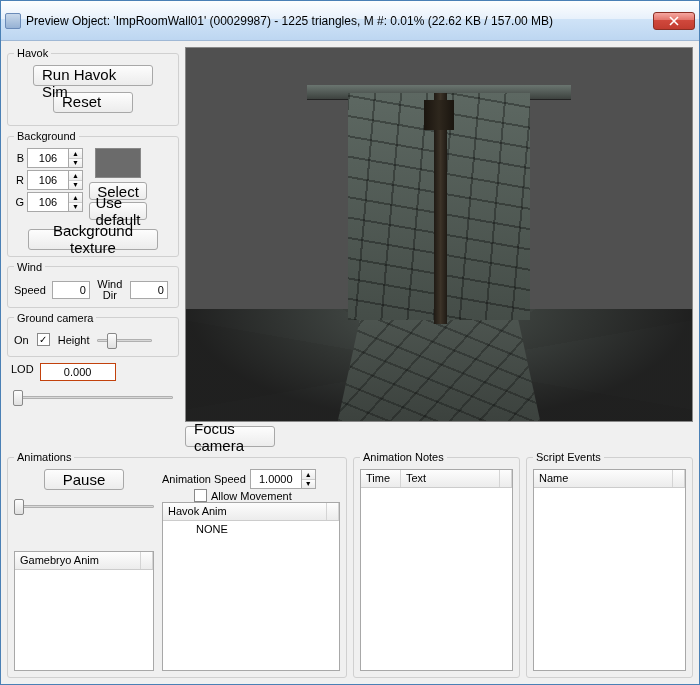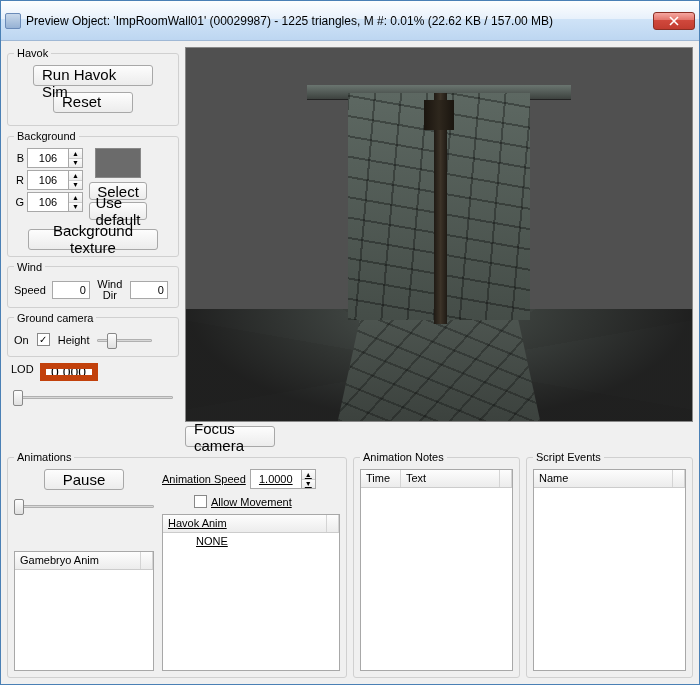--- a/index.html
+++ b/index.html
@@ -136,21 +136,21 @@
   .slider .track {
     position:absolute; left:0; right:0; top:9px; height:3px;
     background:#d8d8d8; border:1px solid #b0b0b0; border-radius:1px;
   }
   .slider .thumb {
     position:absolute; top:3px; width:10px; height:16px;
     background:linear-gradient(to bottom,#fdfdfd,#e0e0e0);
     border:1px solid #888; border-radius:2px;
   }
   .lod-row { display:flex; gap:6px; align-items:flex-start; padding:2px 4px; }
-  .lod-input { width:58px; height:18px; border:6px solid #c2410c; text-align:center; font-size:14px; }
+  .lod-input { width:76px; height:18px; border:1px solid #c2410c; text-align:center; font-size:11px; }
   .viewport {
     flex: 1;
     background: #505050;
     position:relative;
     overflow:hidden;
     border:1px solid #888;
   }
   .ground {
     position:absolute; left:0; right:0; bottom:0; height:30%;
     background:
@@ -189,21 +189,21 @@
   .focus-row { display:flex; }
   .bottom-row {
     flex:1;
     display:flex;
     gap:6px;
     min-height: 0;
   }
   .anim-group { width: 340px; display:flex; flex-direction:column; }
   .anim-body { display:flex; gap:8px; flex:1; min-height:0; }
   .anim-left { width:140px; display:flex; flex-direction:column; gap:6px; }
-  .anim-right { flex:1; display:flex; flex-direction:column; gap:6px;text-decoration:underline; }
+  .anim-right { flex:1; display:flex; flex-direction:column; gap:0; }
   .anim-speed-row { display:flex; align-items:center; gap:4px; }
   .checkbox-row { display:flex; align-items:center; gap:4px; padding-left:32px; }
   .checkbox {
     width:13px; height:13px; border:1px solid #888; background:#fff;
   }
   .listview {
     border:1px solid #a8a8a8; background:#fff; flex:1;
     display:flex; flex-direction:column; min-height:120px;
   }
   .listview .header {

